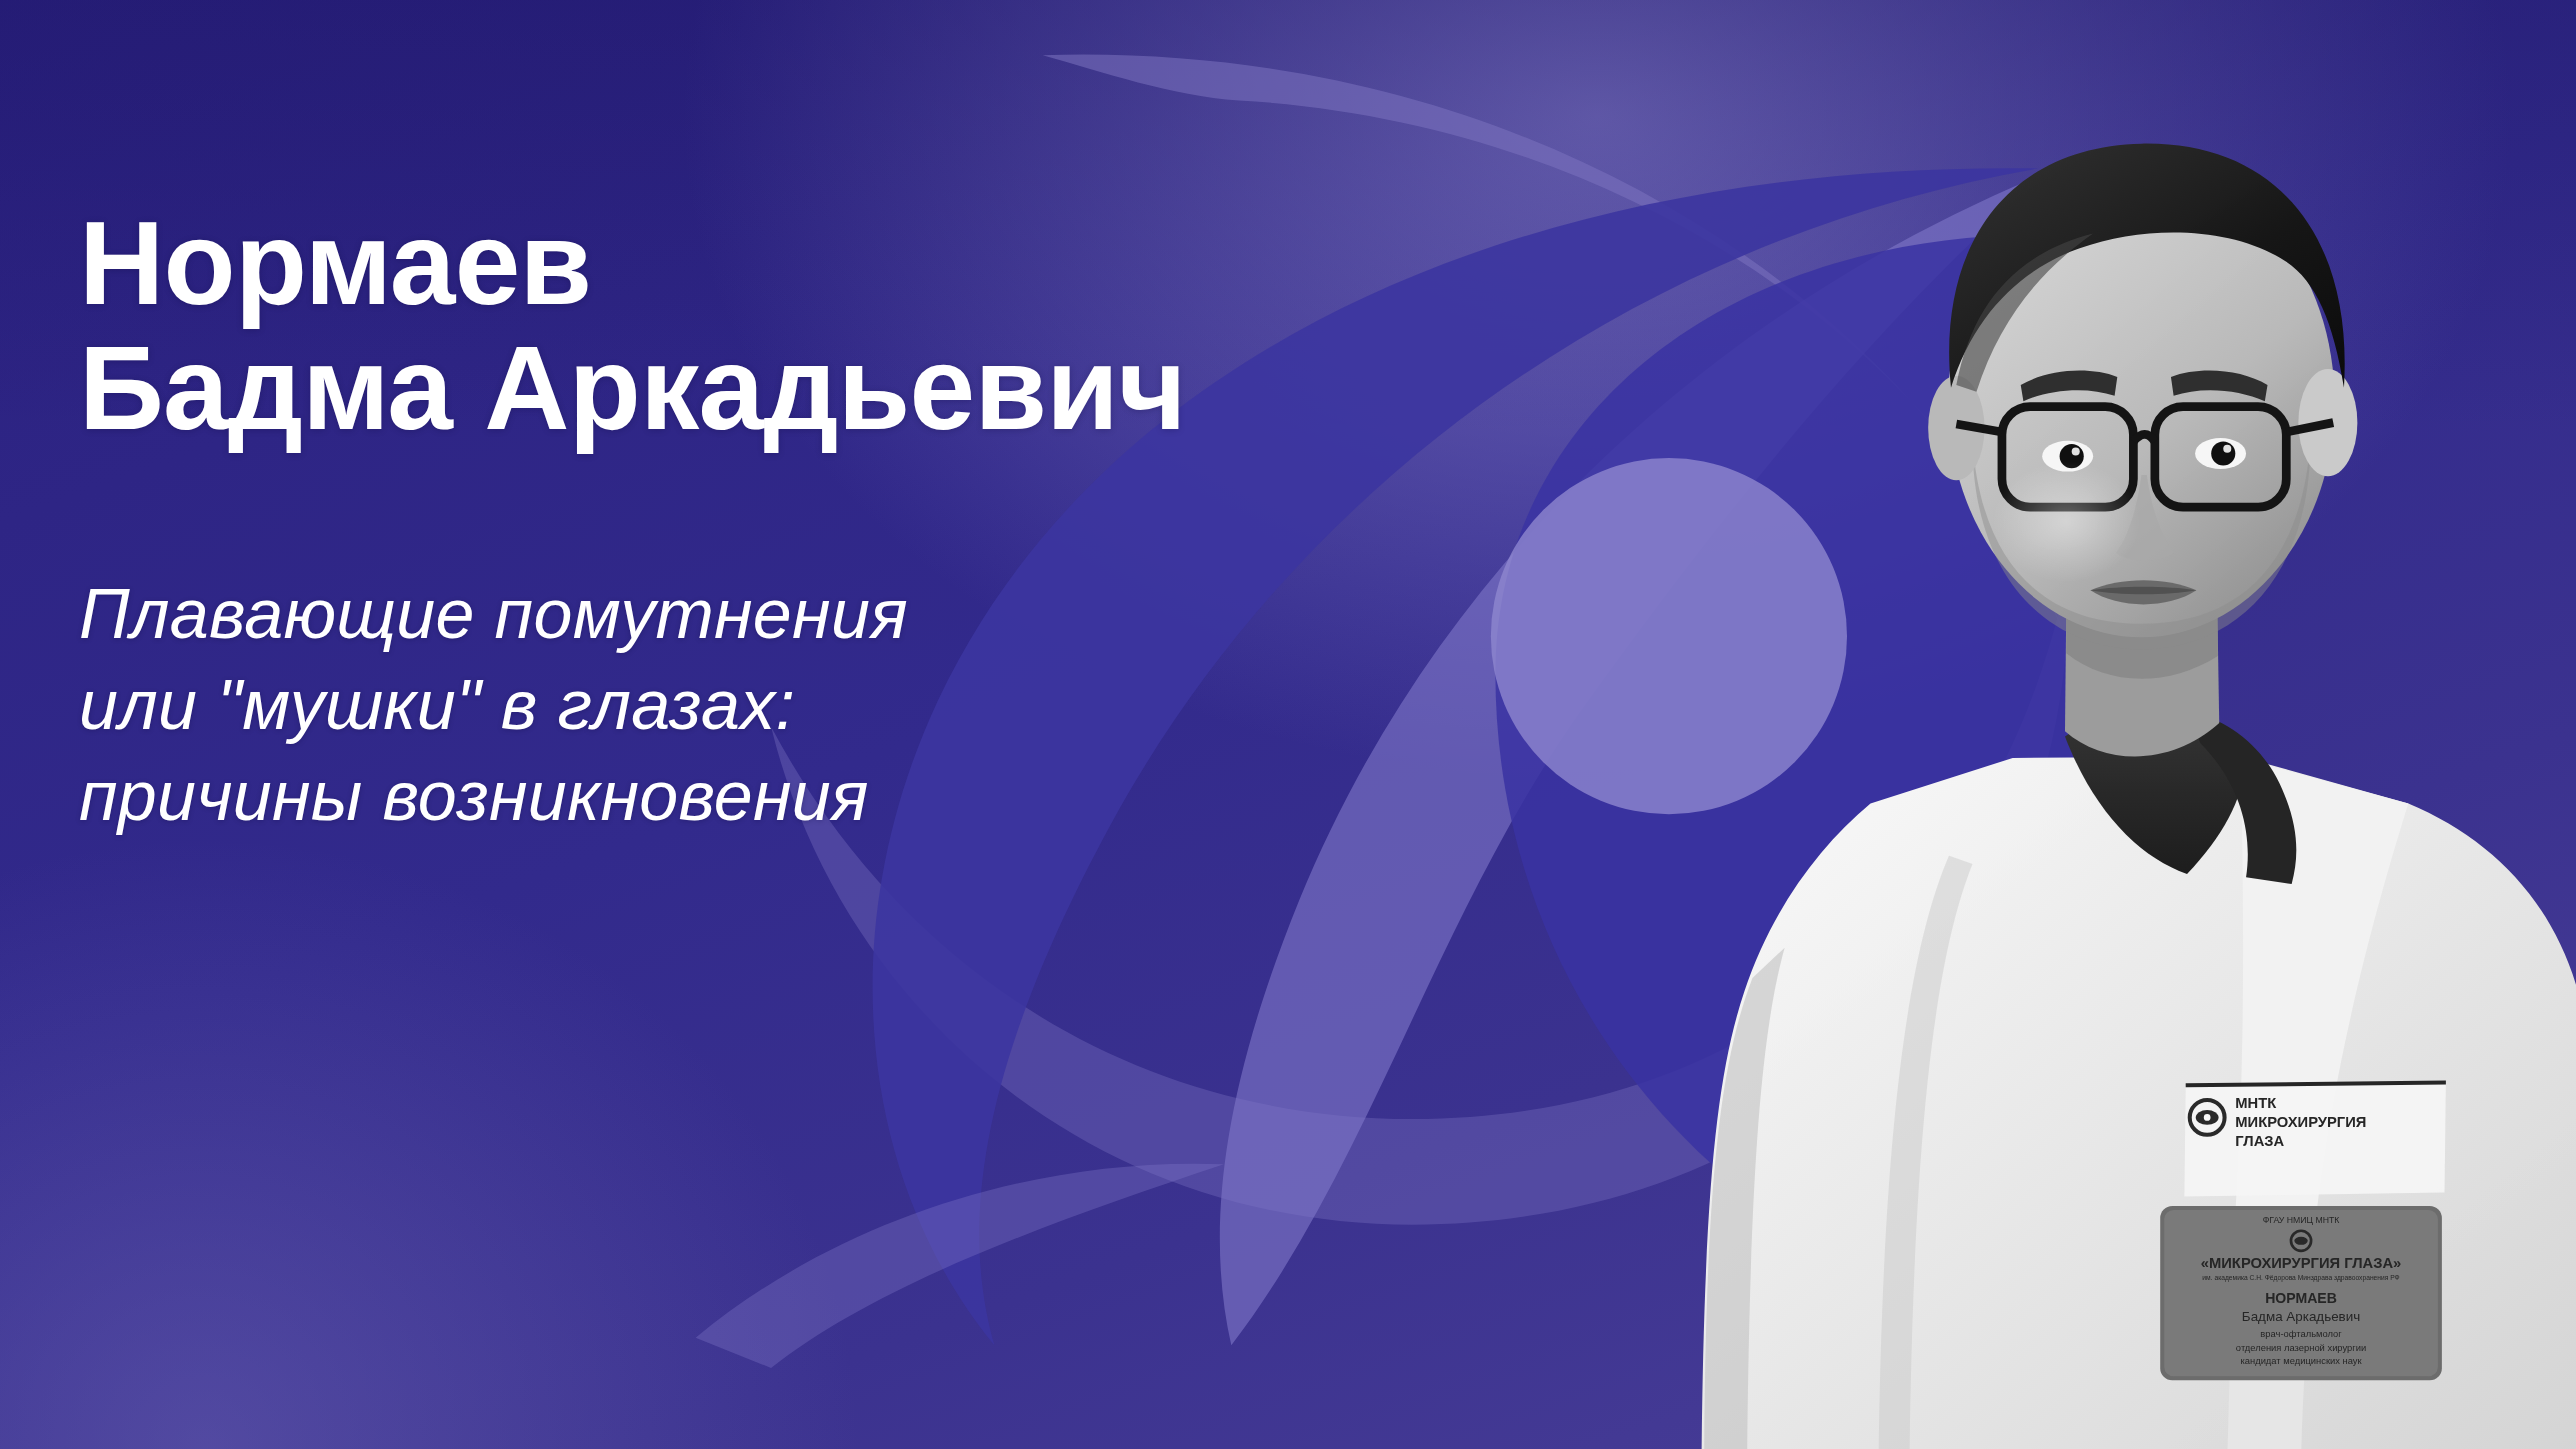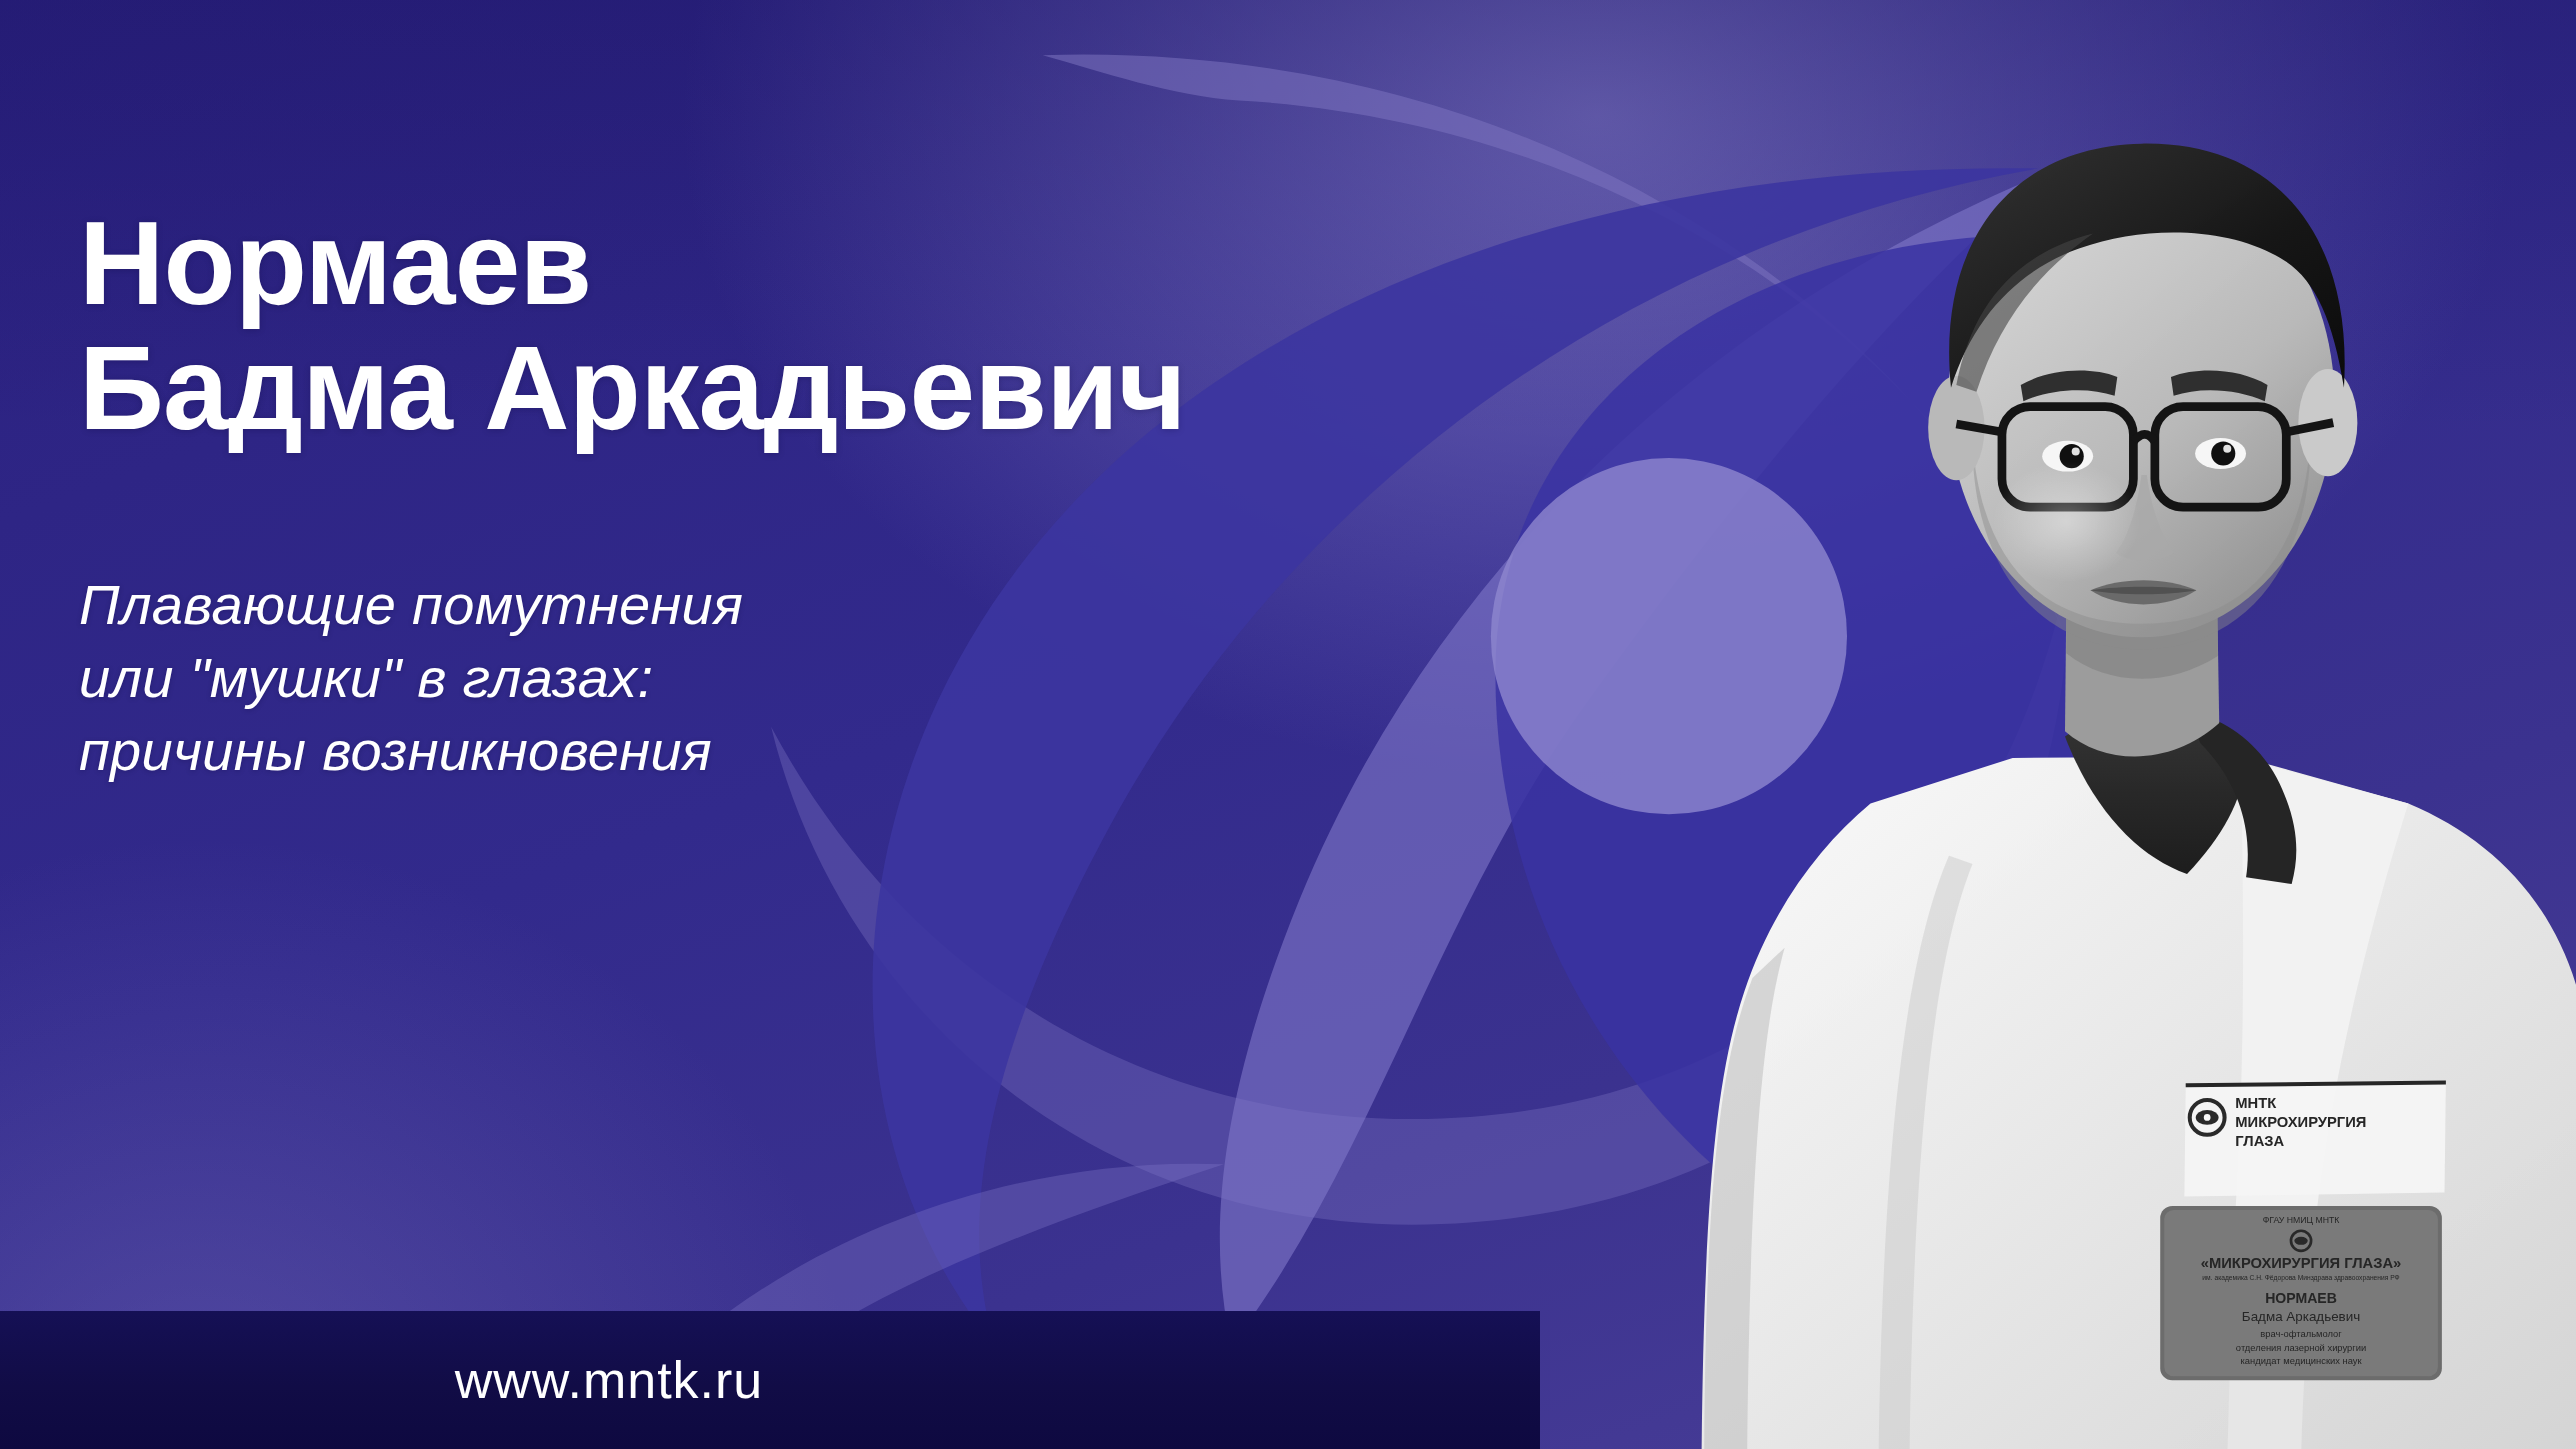--- a/index.html
+++ b/index.html
@@ -43,21 +43,21 @@
     font-size:118px;
     line-height:1.06;
     font-weight:700;
     letter-spacing:-0.7px;
     margin:0;
     white-space:pre-line;
     text-shadow:0 1.3px 6.7px rgba(10,8,50,.25);
   }
   #article-title{
     margin:118px 0 0 0;
-    font-size:56px;
+    font-size:70px;
     line-height:1.30;
     font-weight:300;
     font-style:italic;
     letter-spacing:0.3px;
     white-space:pre-line;
     text-shadow:0 1.3px 5.4px rgba(10,8,50,.25);
   }
 
   
   #footer-bar{
@@ -245,18 +245,15 @@
         <text class="badge-txt" x="1190" y="1924" font-size="21" text-anchor="middle" font-weight="bold" fill="#2b2b2d">НОРМАЕВ</text>
         <text class="badge-txt" x="1190" y="1952" font-size="20" text-anchor="middle" fill="#2b2b2d">Бадма Аркадьевич</text>
         <text class="badge-txt" x="1190" y="1976" font-size="14" text-anchor="middle" fill="#343436">врач-офтальмолог</text>
         <text class="badge-txt" x="1190" y="1996" font-size="14" text-anchor="middle" fill="#343436">отделения лазерной хирургии</text>
         <text class="badge-txt" x="1190" y="2016" font-size="14" text-anchor="middle" fill="#343436">кандидат медицинских наук</text>
       </g>
 
     </svg>
   </div>
 
-  <div id="footer-bar">
-    <span id="site-url">www.mntk.ru</span>
-  </div>
 
 </div>
 
 
 </body></html>

